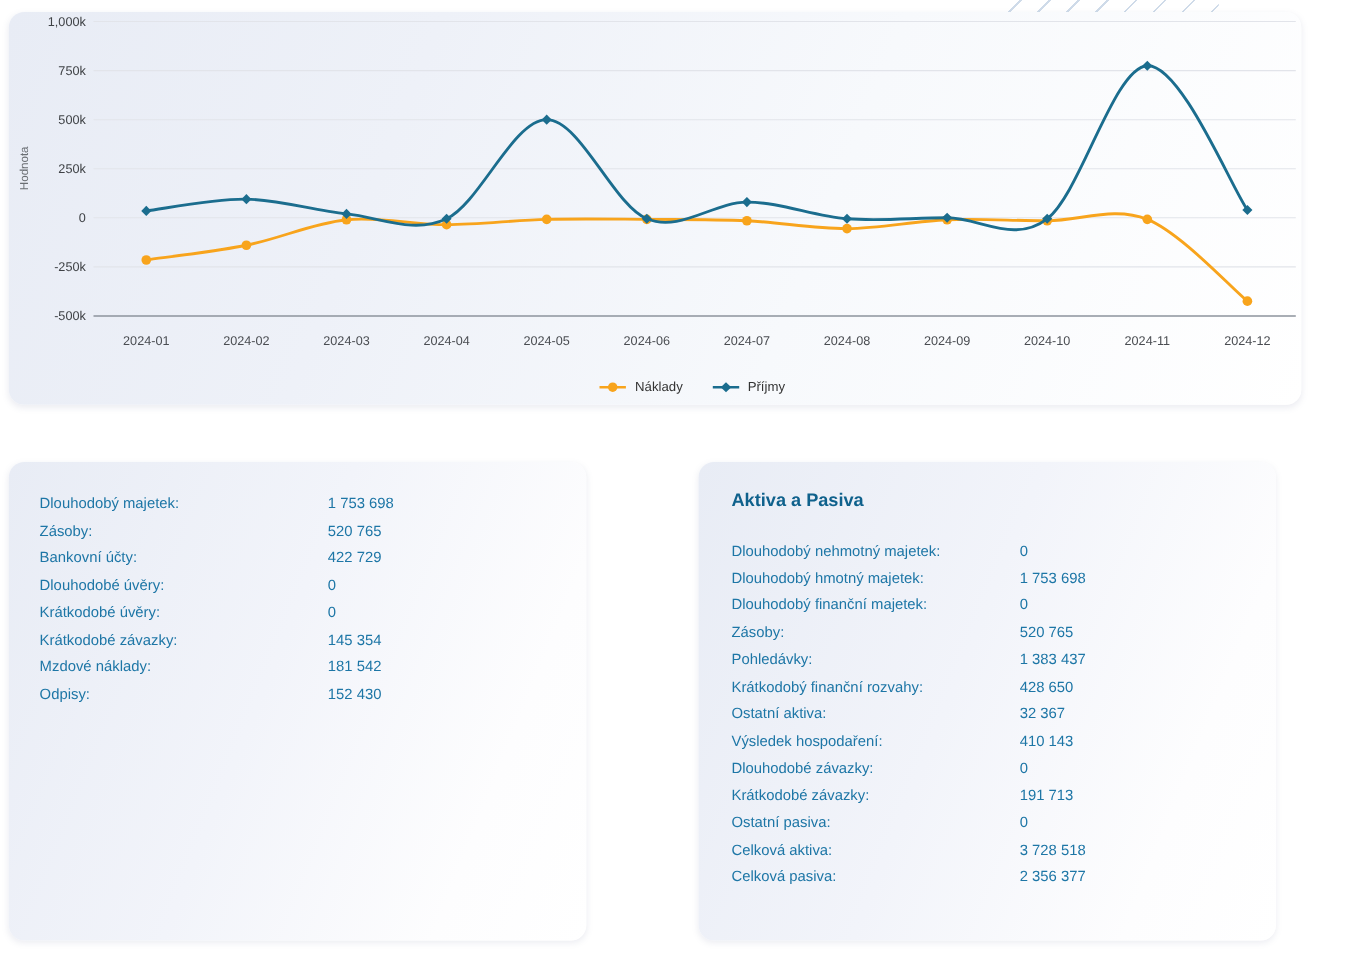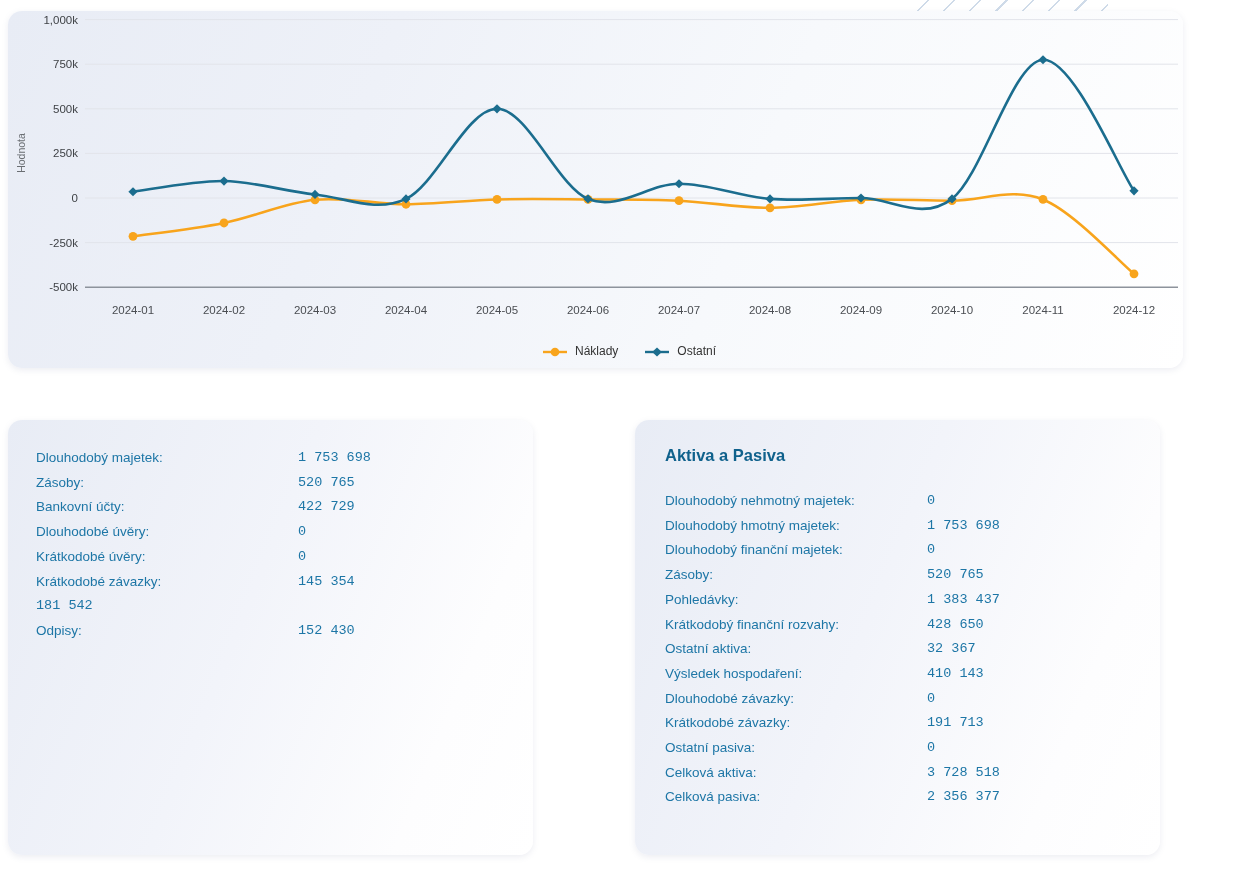--- a/index.html
+++ b/index.html
@@ -19,21 +19,21 @@
        justify-content:center;align-items:center;}
   .legend-item{display:flex;align-items:flex-end;gap:7px;margin:0 13px;cursor:pointer;
        font-size:12px;color:#333;}
   .panel{top:420px;width:525px;height:435px;box-sizing:border-box;
        background:linear-gradient(112deg,#e8ecf5 0%,#f2f4fa 45%,#fdfdfe 80%,#ffffff 100%);}
   .panel-left{left:8px;padding:26px 28px;}
   .panel-right{left:620px;padding:26px 30px;margin-left:15px;}
   .panel-title{margin:0 0 24px 0;font-size:16.5px;font-weight:bold;color:#0f618c;}
   .panel-row{display:flex;line-height:24.7px;font-size:13.5px;color:#1d76a6;}
   .row-label{width:262px;flex:none;}
-  .row-value{flex:none;font-family:Liberation Mono, monospace;}
+  .row-value{flex:none;}
 </style>
 </head>
 <body>
 
 <div class="page">
 
   <div class="stripes"></div>
 
   <section class="card chart-card">
     <svg width="1175" height="357" viewBox="0 0 1175 357" xmlns="http://www.w3.org/2000/svg">
@@ -97,21 +97,21 @@
             <line x1="1" y1="6" x2="25" y2="6" stroke="#f8a41c" stroke-width="2.4"></line>
             <circle cx="13" cy="6" r="4.3" fill="#f8a41c"></circle>
           </svg>
           <span>Náklady</span>
         </div>
         <div class="legend-item">
           <svg width="26" height="12" viewBox="0 0 26 12">
             <line x1="1" y1="6" x2="25" y2="6" stroke="#1b6d8e" stroke-width="2.4"></line>
             <path d="M 13 1.4 L 17.8 6 L 13 10.6 L 8.2 6 Z" fill="#1b6d8e"></path>
           </svg>
-          <span>Ostatní</span>
+          <span>Příjmy</span>
         </div>
       </div>
   </section>
 
   <section class="card panel panel-left">
     <div class="rows">
         <div class="panel-row">
           <span class="row-label">Dlouhodobý majetek:</span>
           <span class="row-value">1 753 698</span>
         </div>
@@ -129,20 +129,21 @@
         </div>
         <div class="panel-row">
           <span class="row-label">Krátkodobé úvěry:</span>
           <span class="row-value">0</span>
         </div>
         <div class="panel-row">
           <span class="row-label">Krátkodobé závazky:</span>
           <span class="row-value">145 354</span>
         </div>
         <div class="panel-row">
+          <span class="row-label">Mzdové náklady:</span>
           <span class="row-value">181 542</span>
         </div>
         <div class="panel-row">
           <span class="row-label">Odpisy:</span>
           <span class="row-value">152 430</span>
         </div>
       </div>
   </section>
 
   <section class="card panel panel-right">

